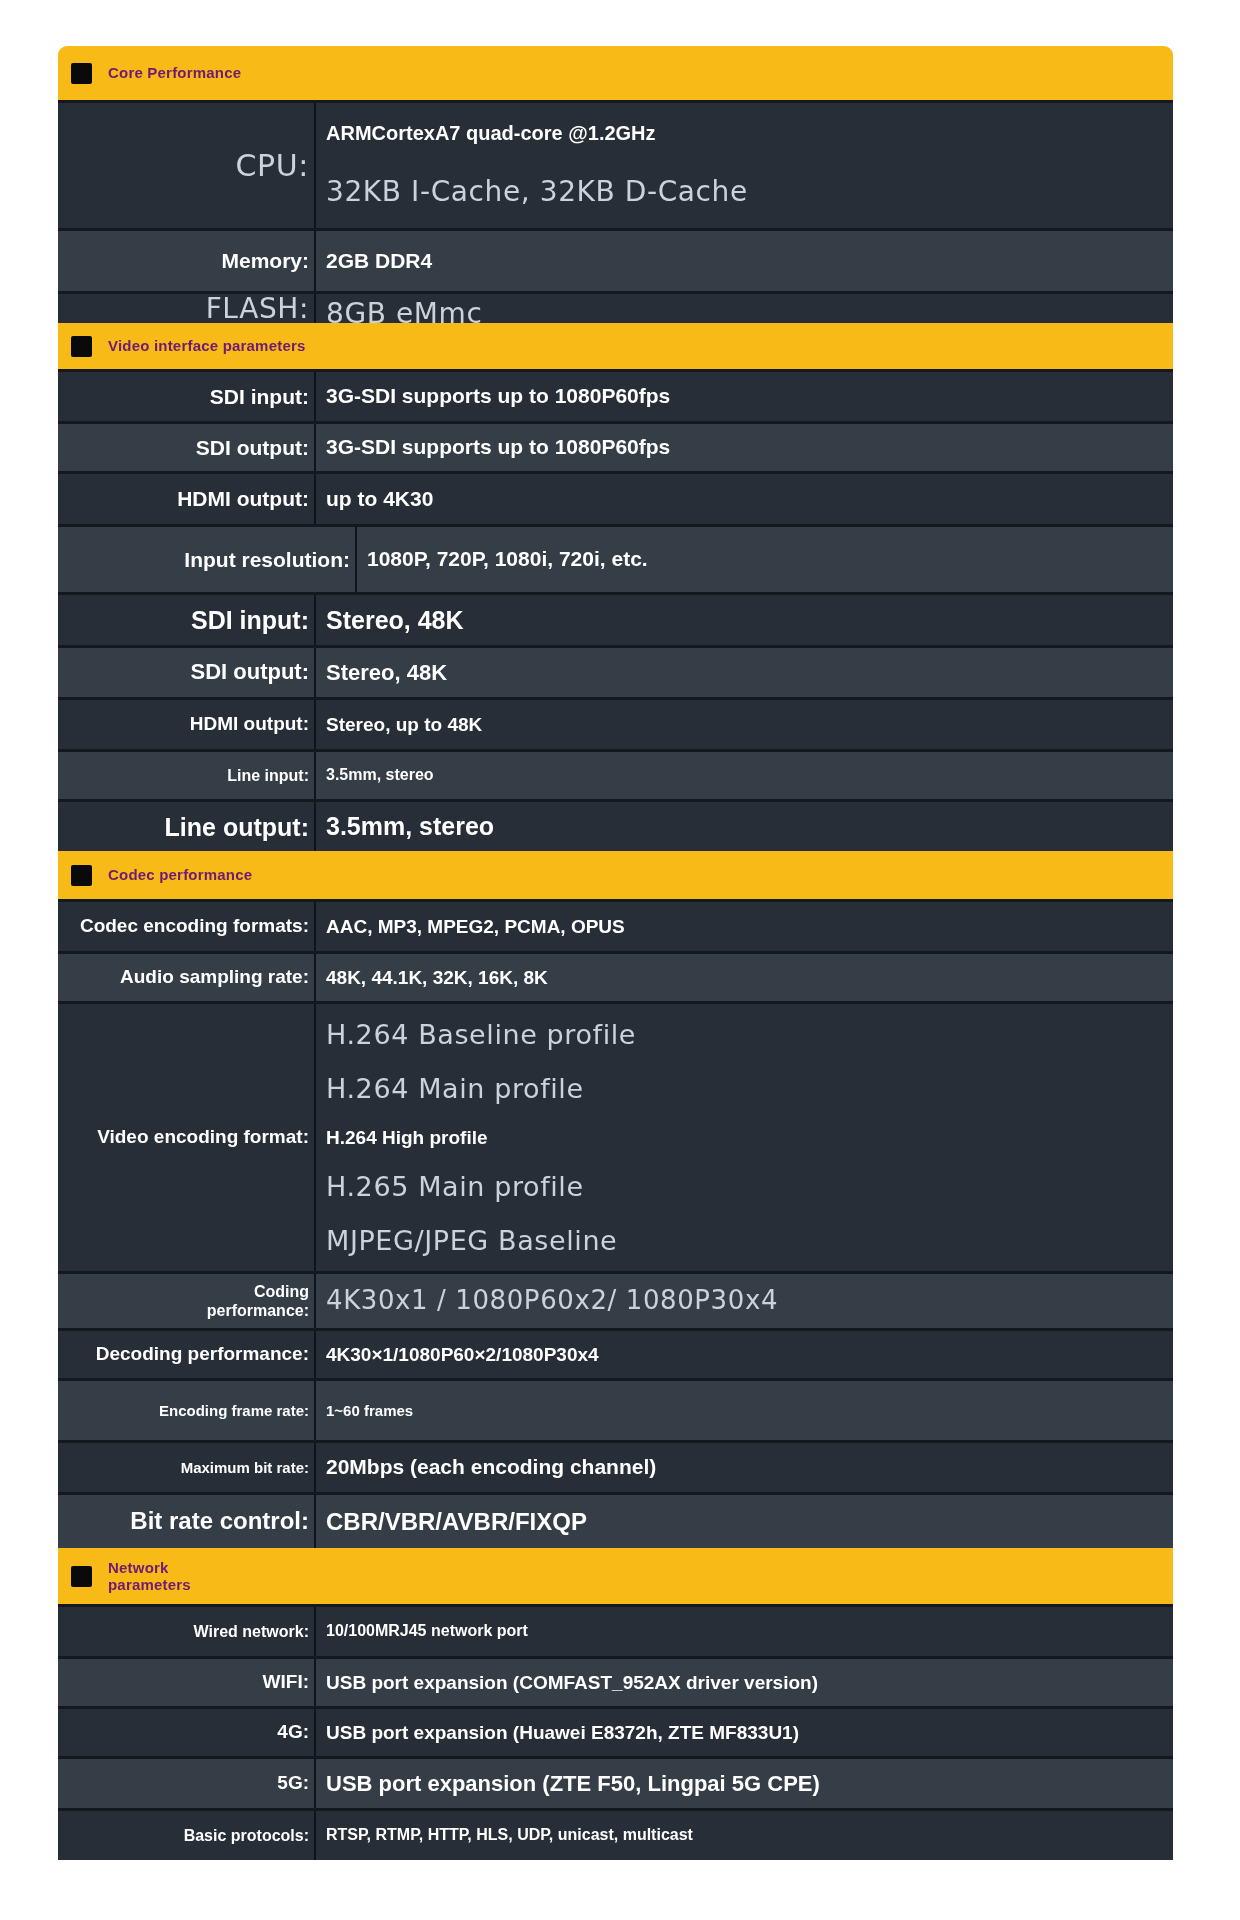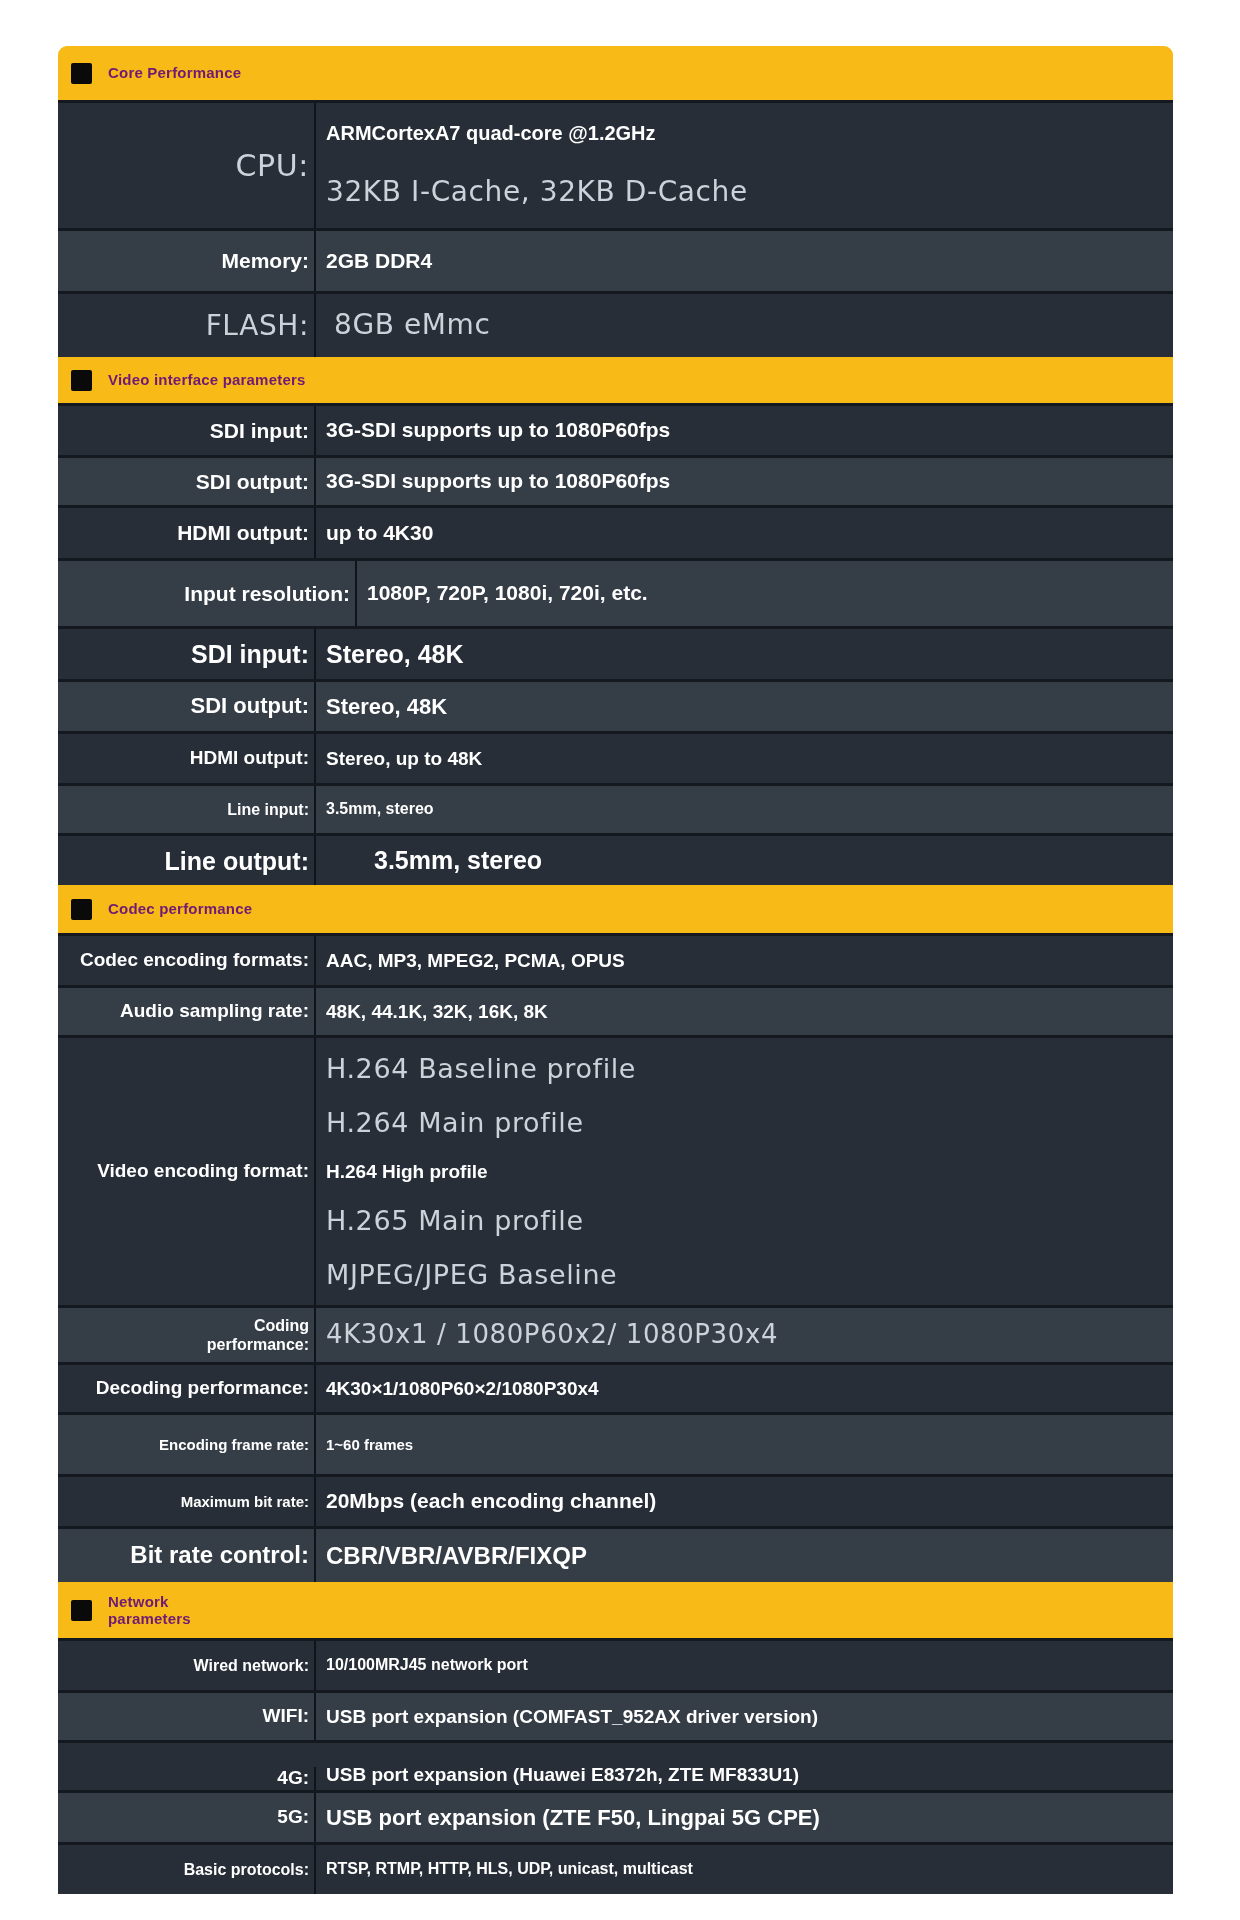--- a/index.html
+++ b/index.html
@@ -65,21 +65,21 @@
         <div class="value t-bold" style="font-size: 20px;">ARMCortexA7 quad-core @1.2GHz</div>
         <div class="value t-light" style="font-size: 28px;">32KB I-Cache,  32KB D-Cache</div>
       </div>
     </div>
     <div class="row shade-b" style="height: 63px;">
       <div class="label-col t-bold" style="font-size: 21px;">Memory:</div>
       <div class="value-col">
         <div class="value t-bold" style="font-size: 21px;">2GB DDR4</div>
       </div>
     </div>
-    <div class="row shade-a" style="height: 66px; gap: 8px;">
+    <div class="row shade-a" style="height: 32px;">
       <div class="label-col t-light" style="font-size: 28px;">FLASH:</div>
       <div class="value-col">
         <div class="value t-light" style="font-size: 28px;">8GB eMmc</div>
       </div>
     </div>
     <div class="section" style="height: 46px;">
       <span class="square"></span>
       <span class="section-label">Video interface parameters</span>
     </div>
     <div class="row shade-a" style="height: 52px;">
@@ -123,21 +123,21 @@
       <div class="value-col">
         <div class="value t-bold" style="font-size: 19px;">Stereo, up to 48K</div>
       </div>
     </div>
     <div class="row shade-b" style="height: 50px;">
       <div class="label-col t-bold" style="font-size: 16px;">Line input:</div>
       <div class="value-col">
         <div class="value t-bold" style="font-size: 16px;">3.5mm, stereo</div>
       </div>
     </div>
-    <div class="row shade-a" style="height: 52px; gap: 48px;">
+    <div class="row shade-a" style="height: 52px;">
       <div class="label-col t-bold" style="font-size: 25px;">Line output:</div>
       <div class="value-col">
         <div class="value t-bold" style="font-size: 25px;">3.5mm, stereo</div>
       </div>
     </div>
     <div class="section" style="height: 48px;">
       <span class="square"></span>
       <span class="section-label">Codec performance</span>
     </div>
     <div class="row shade-a" style="height: 52px;">
@@ -203,21 +203,21 @@
       <div class="value-col">
         <div class="value t-bold" style="font-size: 16px;">10/100MRJ45 network port</div>
       </div>
     </div>
     <div class="row shade-b" style="height: 50px;">
       <div class="label-col t-bold" style="font-size: 19px;">WIFI:</div>
       <div class="value-col">
         <div class="value t-bold" style="font-size: 19px;">USB port expansion (COMFAST_952AX driver version)</div>
       </div>
     </div>
-    <div class="row shade-a" style="height: 50px; align-items: flex-end;">
+    <div class="row shade-a" style="height: 50px;">
       <div class="label-col t-bold" style="font-size: 19px;">4G:</div>
       <div class="value-col">
         <div class="value t-bold" style="font-size: 19px;">USB port expansion (Huawei E8372h, ZTE MF833U1)</div>
       </div>
     </div>
     <div class="row shade-b" style="height: 52px;">
       <div class="label-col t-bold" style="font-size: 19px;">5G:</div>
       <div class="value-col">
         <div class="value t-bold" style="font-size: 22px;">USB port expansion (ZTE F50, Lingpai 5G CPE)</div>
       </div>

